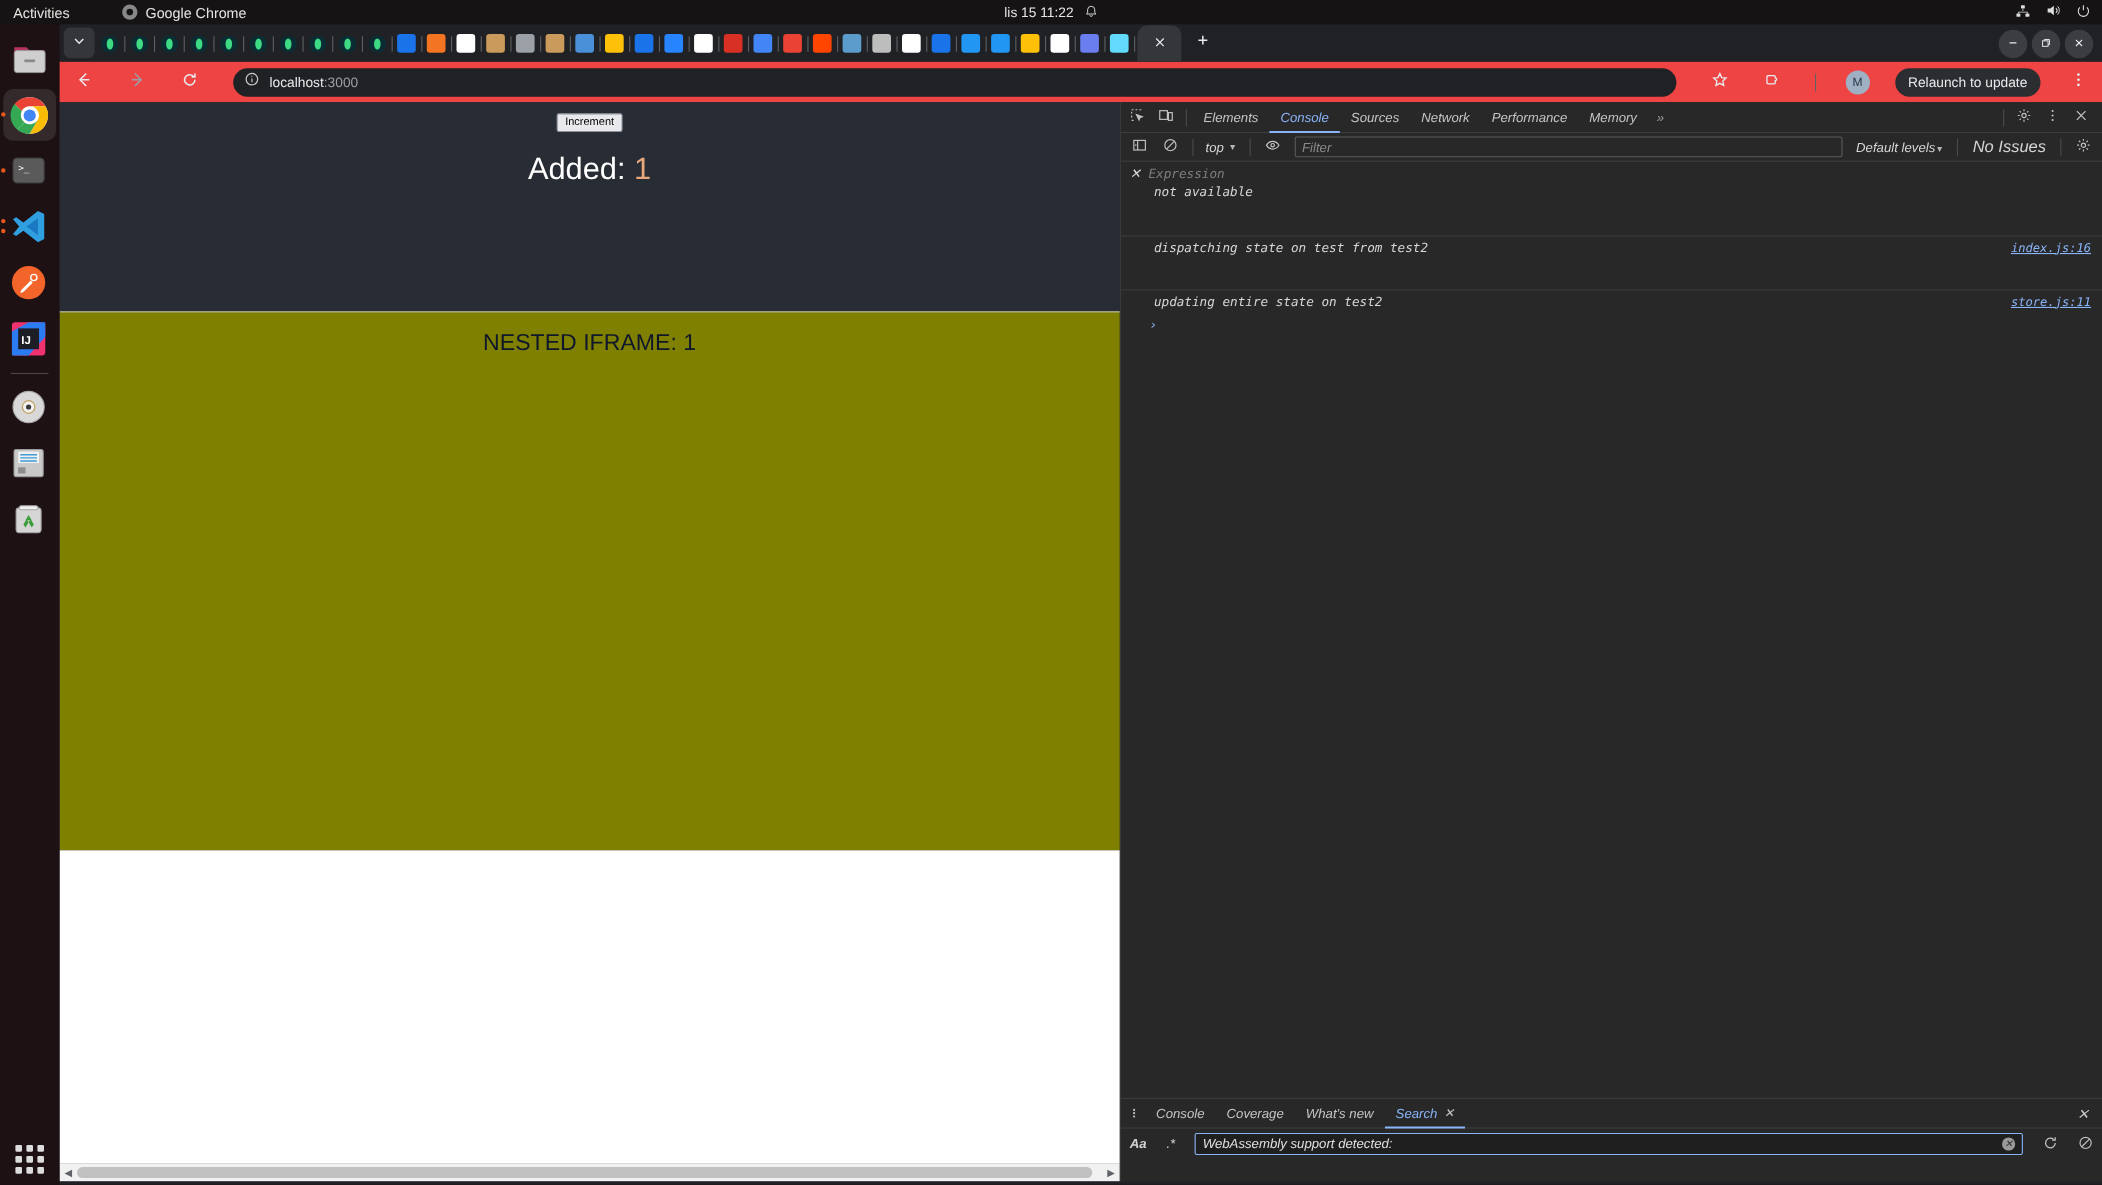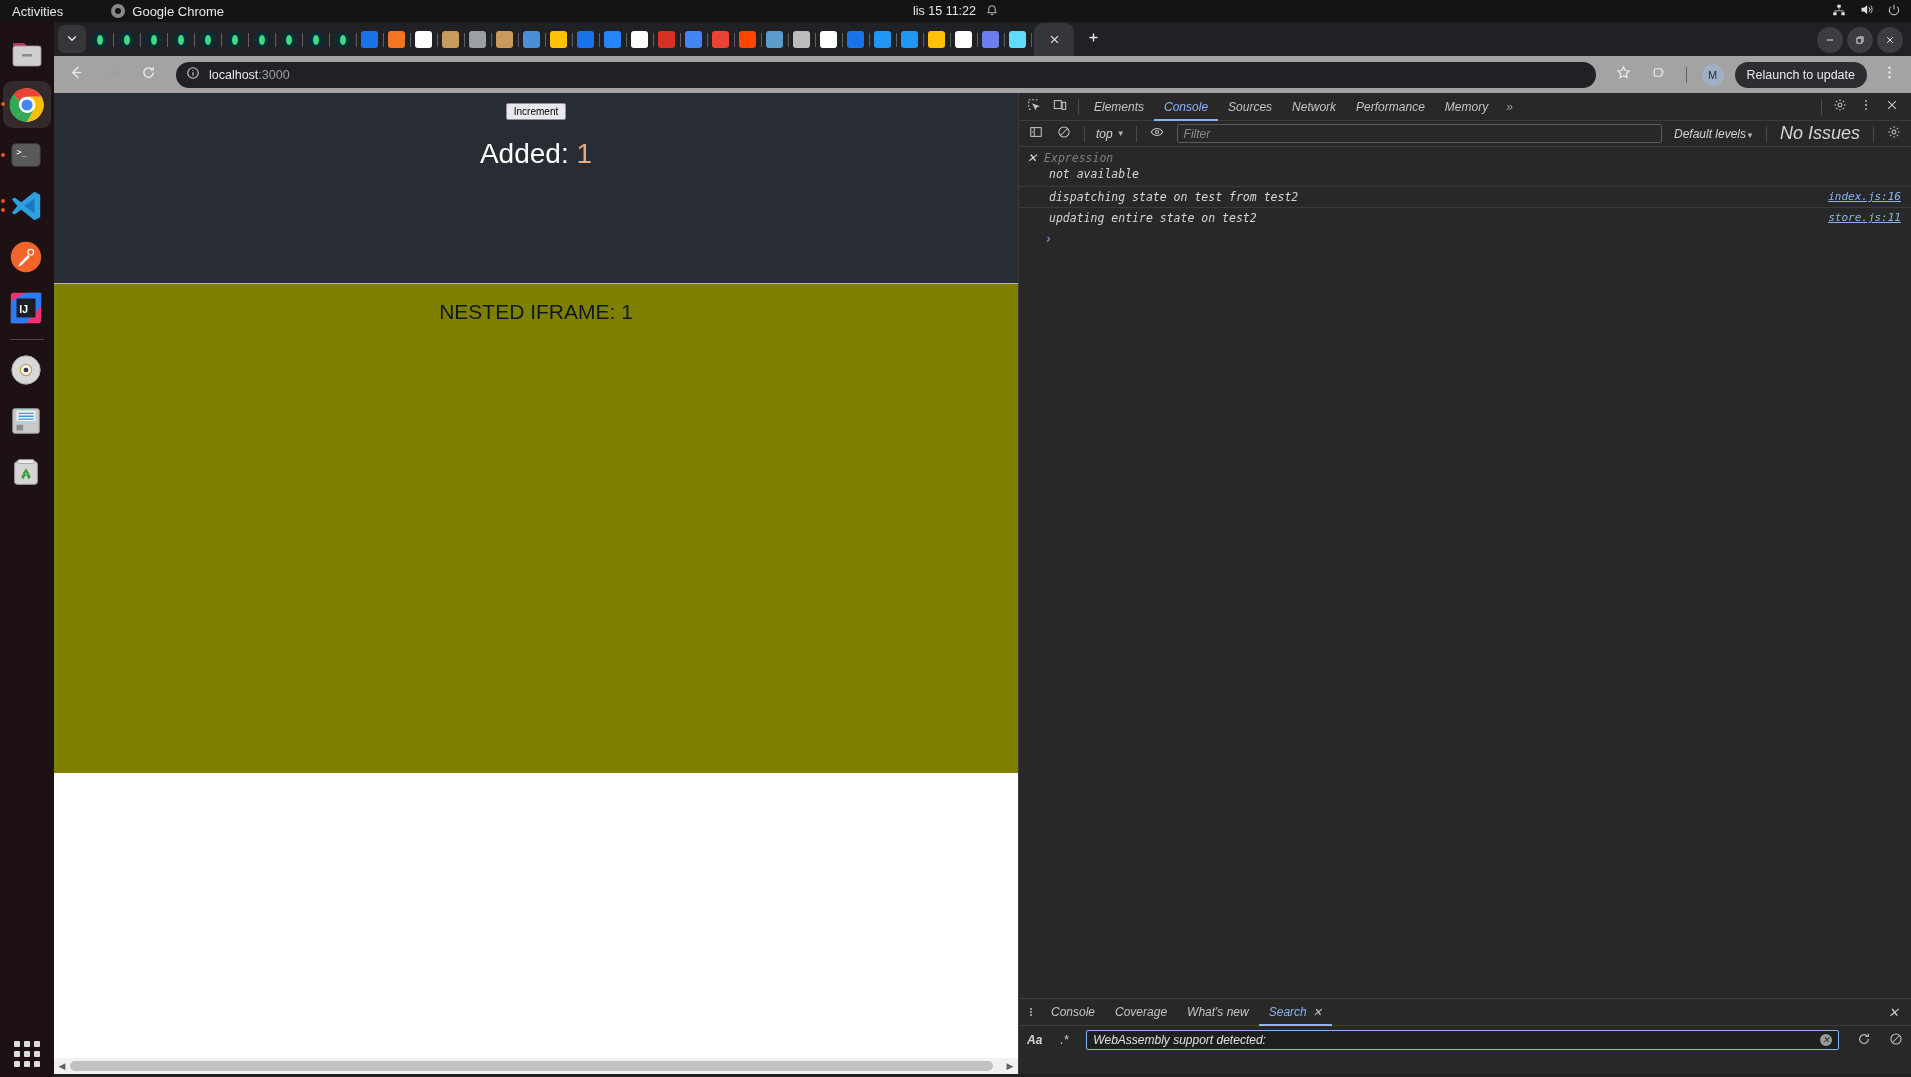--- a/index.html
+++ b/index.html
@@ -120,22 +120,22 @@
     padding-right: 8px; margin-bottom: 3px;
   }
   .win-btn {
     width: 26px; height: 26px; border-radius: 50%;
     background: #3c3d40; display: flex; align-items: center; justify-content: center;
   }
   .win-btn svg { width: 10px; height: 10px; }
 
   
   #toolbar {
-    height: 37px; background: #a3a3a3;
-    display: flex; align-items: center; padding: 0 8px; gap: 8px;
+    height: 37px; background: #ef4444;
+    display: flex; align-items: center; padding: 0 8px; gap: 20px;
   }
   .tb-icon-btn {
     width: 28px; height: 28px; border-radius: 50%;
     display: flex; align-items: center; justify-content: center; flex: none;
   }
   .tb-icon-btn svg { width: 15px; height: 15px; }
   .omnibox {
     flex: 1; height: 26px; background: #202124; border-radius: 13px;
     display: flex; align-items: center; padding: 0 10px; gap: 9px;
     margin: 0 6px; min-width: 0;
@@ -236,37 +236,38 @@
   .ctx-sel { display: flex; align-items: center; gap: 4px; padding: 0 4px; color: #d4d4d4; font-size: 12px; }
   .caret { font-size: 8px; color: #b5b5b5; }
   .filter-box {
     flex: 1; height: 19px; background: #282828;
     border: 1px solid #5a5a5a; border-radius: 2px;
     margin: 0 5px; padding: 0 6px; min-width: 0;
     display: flex; align-items: center;
   }
   .filter-box span { color: #8a8a8a; font-size: 12px; }
   .lvl { padding: 0 5px; color: #d4d4d4; font-size: 12px; white-space: nowrap; }
-  .issues { padding: 0 6px; color: #d4d4d4; font-size: 18px; white-space: nowrap; }
+  .issues { padding: 0 6px; color: #d4d4d4; font-size: 15px; white-space: nowrap; }
 
   #dt-console {
     flex: 1; overflow: hidden; font-family: "DejaVu Sans Mono", monospace;
     font-size: 11.5px;
   }
   .cons-head {
     display: flex; align-items: flex-start; gap: 7px;
     padding: 4px 6px 0 8px; color: #7e7e7e;
   }
   .cons-head .xmark { color: #dcdcdc; font-size: 12px; font-family: "Liberation Sans", sans-serif; }
   .cons-sub { padding: 2px 0 5px 30px; color: #d6d6d6; }
   .cons-row {
-    display: flex; align-items: flex-start; justify-content: space-between;
+    display: flex; align-items: center; justify-content: space-between;
     padding: 3px 10px 3px 30px;
     border-top: 1px solid #3a3a3a;
     color: #d6d6d6;
+    margin-top: 28px;
   }
   .cons-row .src { color: #8ab4f8; text-decoration: underline; font-size: 11px; }
   .cons-prompt { padding: 4px 0 0 26px; color: #8ab4f8; }
 
   #dt-drawer {
     height: 76px; border-top: 1px solid #3c3c3c; flex: none;
     display: flex; flex-direction: column; background: #282828;
   }
   #drawer-tabs {
     height: 27px; display: flex; align-items: center; padding: 0 2px;

